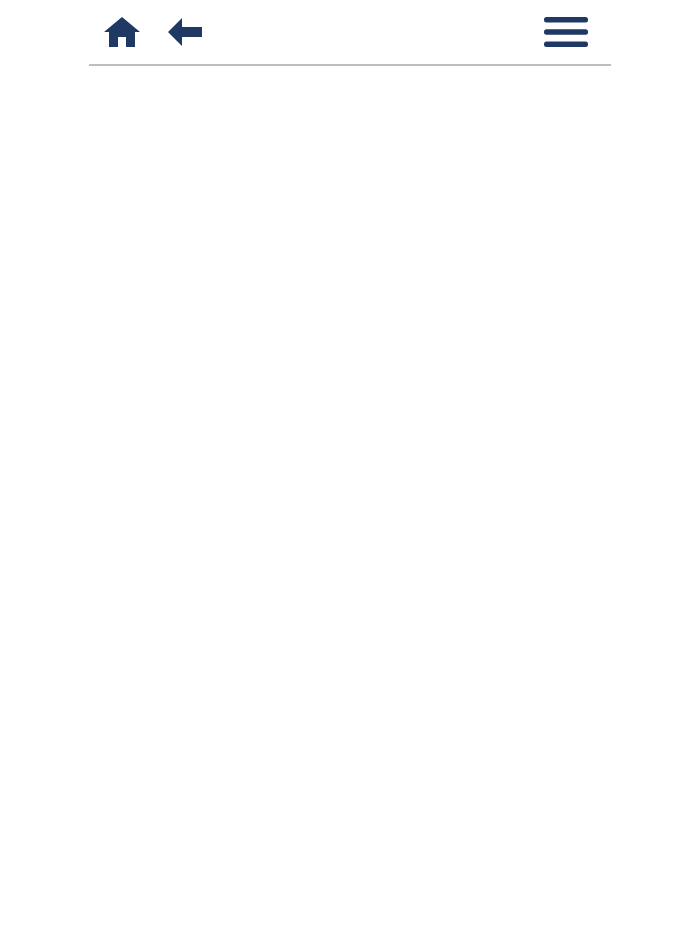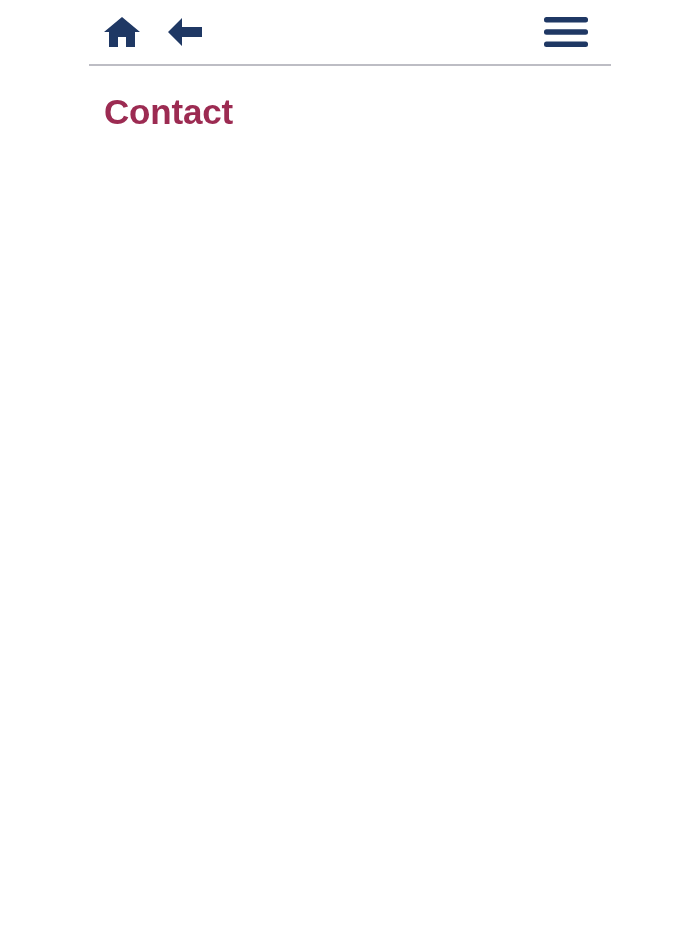--- a/index.html
+++ b/index.html
@@ -101,18 +101,17 @@
     <button class="icon-btn menu-btn menu-icon" aria-label="menu">
       <svg width="46" height="34" viewBox="0 0 46 34" fill="none">
         <rect x="1" y="2" width="44" height="5.5" rx="2.5" fill="#1f3864"></rect>
         <rect x="1" y="14.2" width="44" height="5.5" rx="2.5" fill="#1f3864"></rect>
         <rect x="1" y="26.4" width="44" height="5.5" rx="2.5" fill="#1f3864"></rect>
       </svg>
     </button>
   </div>
 
   <div class="content">
-    <h1 class="page-title">Contact</h1>
 
 
   </div>
 
 </div>
 
 </body></html>

